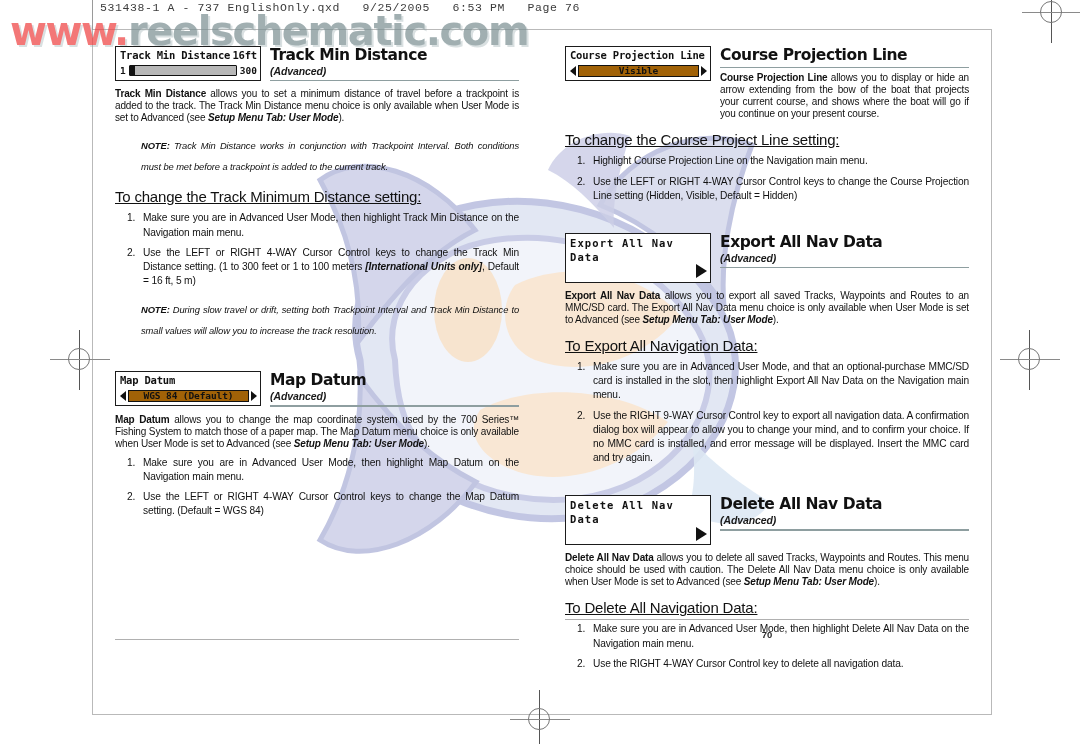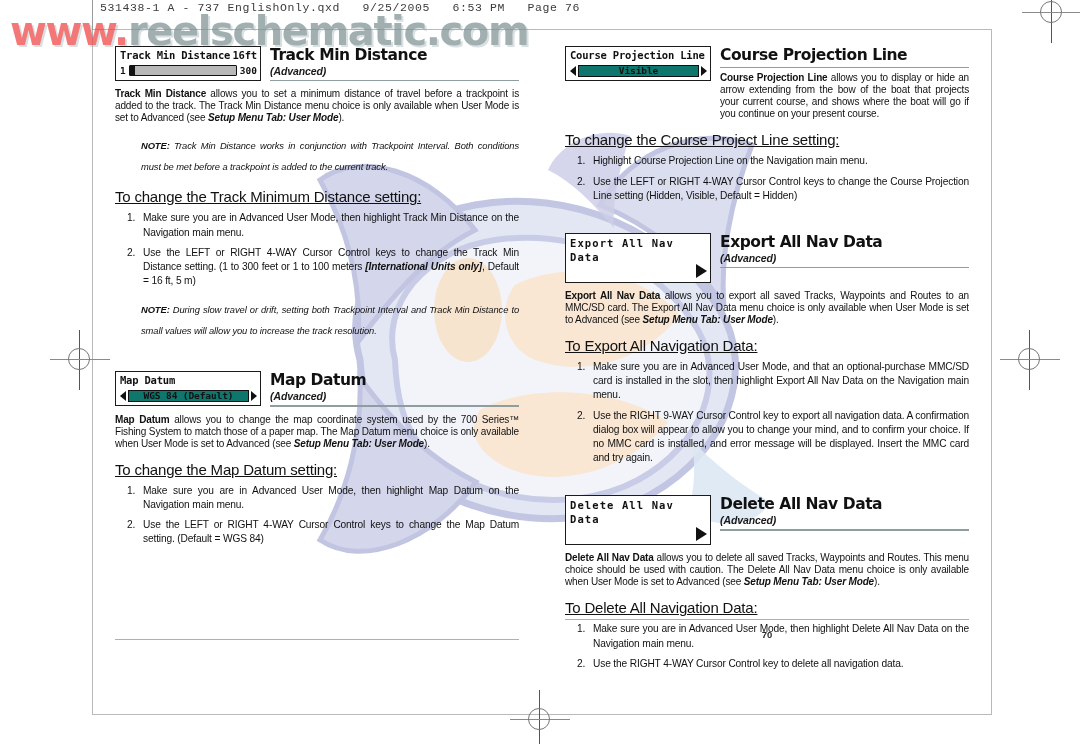--- a/index.html
+++ b/index.html
@@ -73,21 +73,21 @@
 
   
   .lcd-minlbl,.lcd-maxlbl{font-size:9.5px;font-weight:700;color:#111;line-height:11px;}
   .lcd-track{
     flex:1;height:11px;border:1.4px solid #111;border-radius:1px;
     background:#b7b7b7;position:relative;box-sizing:border-box;
     margin:0 1px;
   }
   .lcd-thumb{position:absolute;left:0;top:-1px;width:5px;height:11px;background:#111;}
   .lcd-field{
-    flex:1;height:12px;background:#0f766e;border:1.3px solid #111;
+    flex:1;height:12px;background:#a16207;border:1.3px solid #111;
     display:flex;align-items:center;justify-content:center;
     font-size:9.5px;font-weight:700;color:#111;letter-spacing:-.1px;box-sizing:border-box;
   }
   
   .lcd-action-lbl{font-size:10.5px;color:#111;letter-spacing:1.1px;line-height:14px;font-weight:600;}
   .lcd-action-row{display:flex;justify-content:flex-end;height:15px;align-items:center;}
   .tri-right{width:0;height:0;border-top:7px solid transparent;border-bottom:7px solid transparent;border-left:11px solid #111;}
   .tri-l{width:0;height:0;border-top:5px solid transparent;border-bottom:5px solid transparent;border-right:6px solid #111;}
   .tri-r{width:0;height:0;border-top:5px solid transparent;border-bottom:5px solid transparent;border-left:6px solid #111;}
 
@@ -238,21 +238,20 @@
         </div>
         <div class="sec-title-wrap">
           <div class="sec-title">Map Datum</div>
           <div class="sec-sub">(Advanced)</div>
           <div class="sec-rule"></div>
         </div>
       </div>
 
       <p class="body"><span class="b">Map Datum</span><span> allows you to change the map coordinate system used by the 700 Series™ Fishing System to match those of a paper map.  The Map Datum menu choice is only available when User Mode is set to Advanced (see </span><span class="bi">Setup Menu Tab: User Mode</span><span>).</span></p>
 
-      <div class="todo">To change the Map Datum setting:</div>
 
       <ol class="steps">
         <li>Make sure you are in Advanced User Mode, then highlight Map Datum on the Navigation main menu.</li>
         <li>Use the LEFT or RIGHT 4-WAY Cursor Control keys to change the Map Datum setting. (Default = WGS 84)</li>
       </ol>
     </div>
 
   </div>
 
   <div class="pg-footer">

